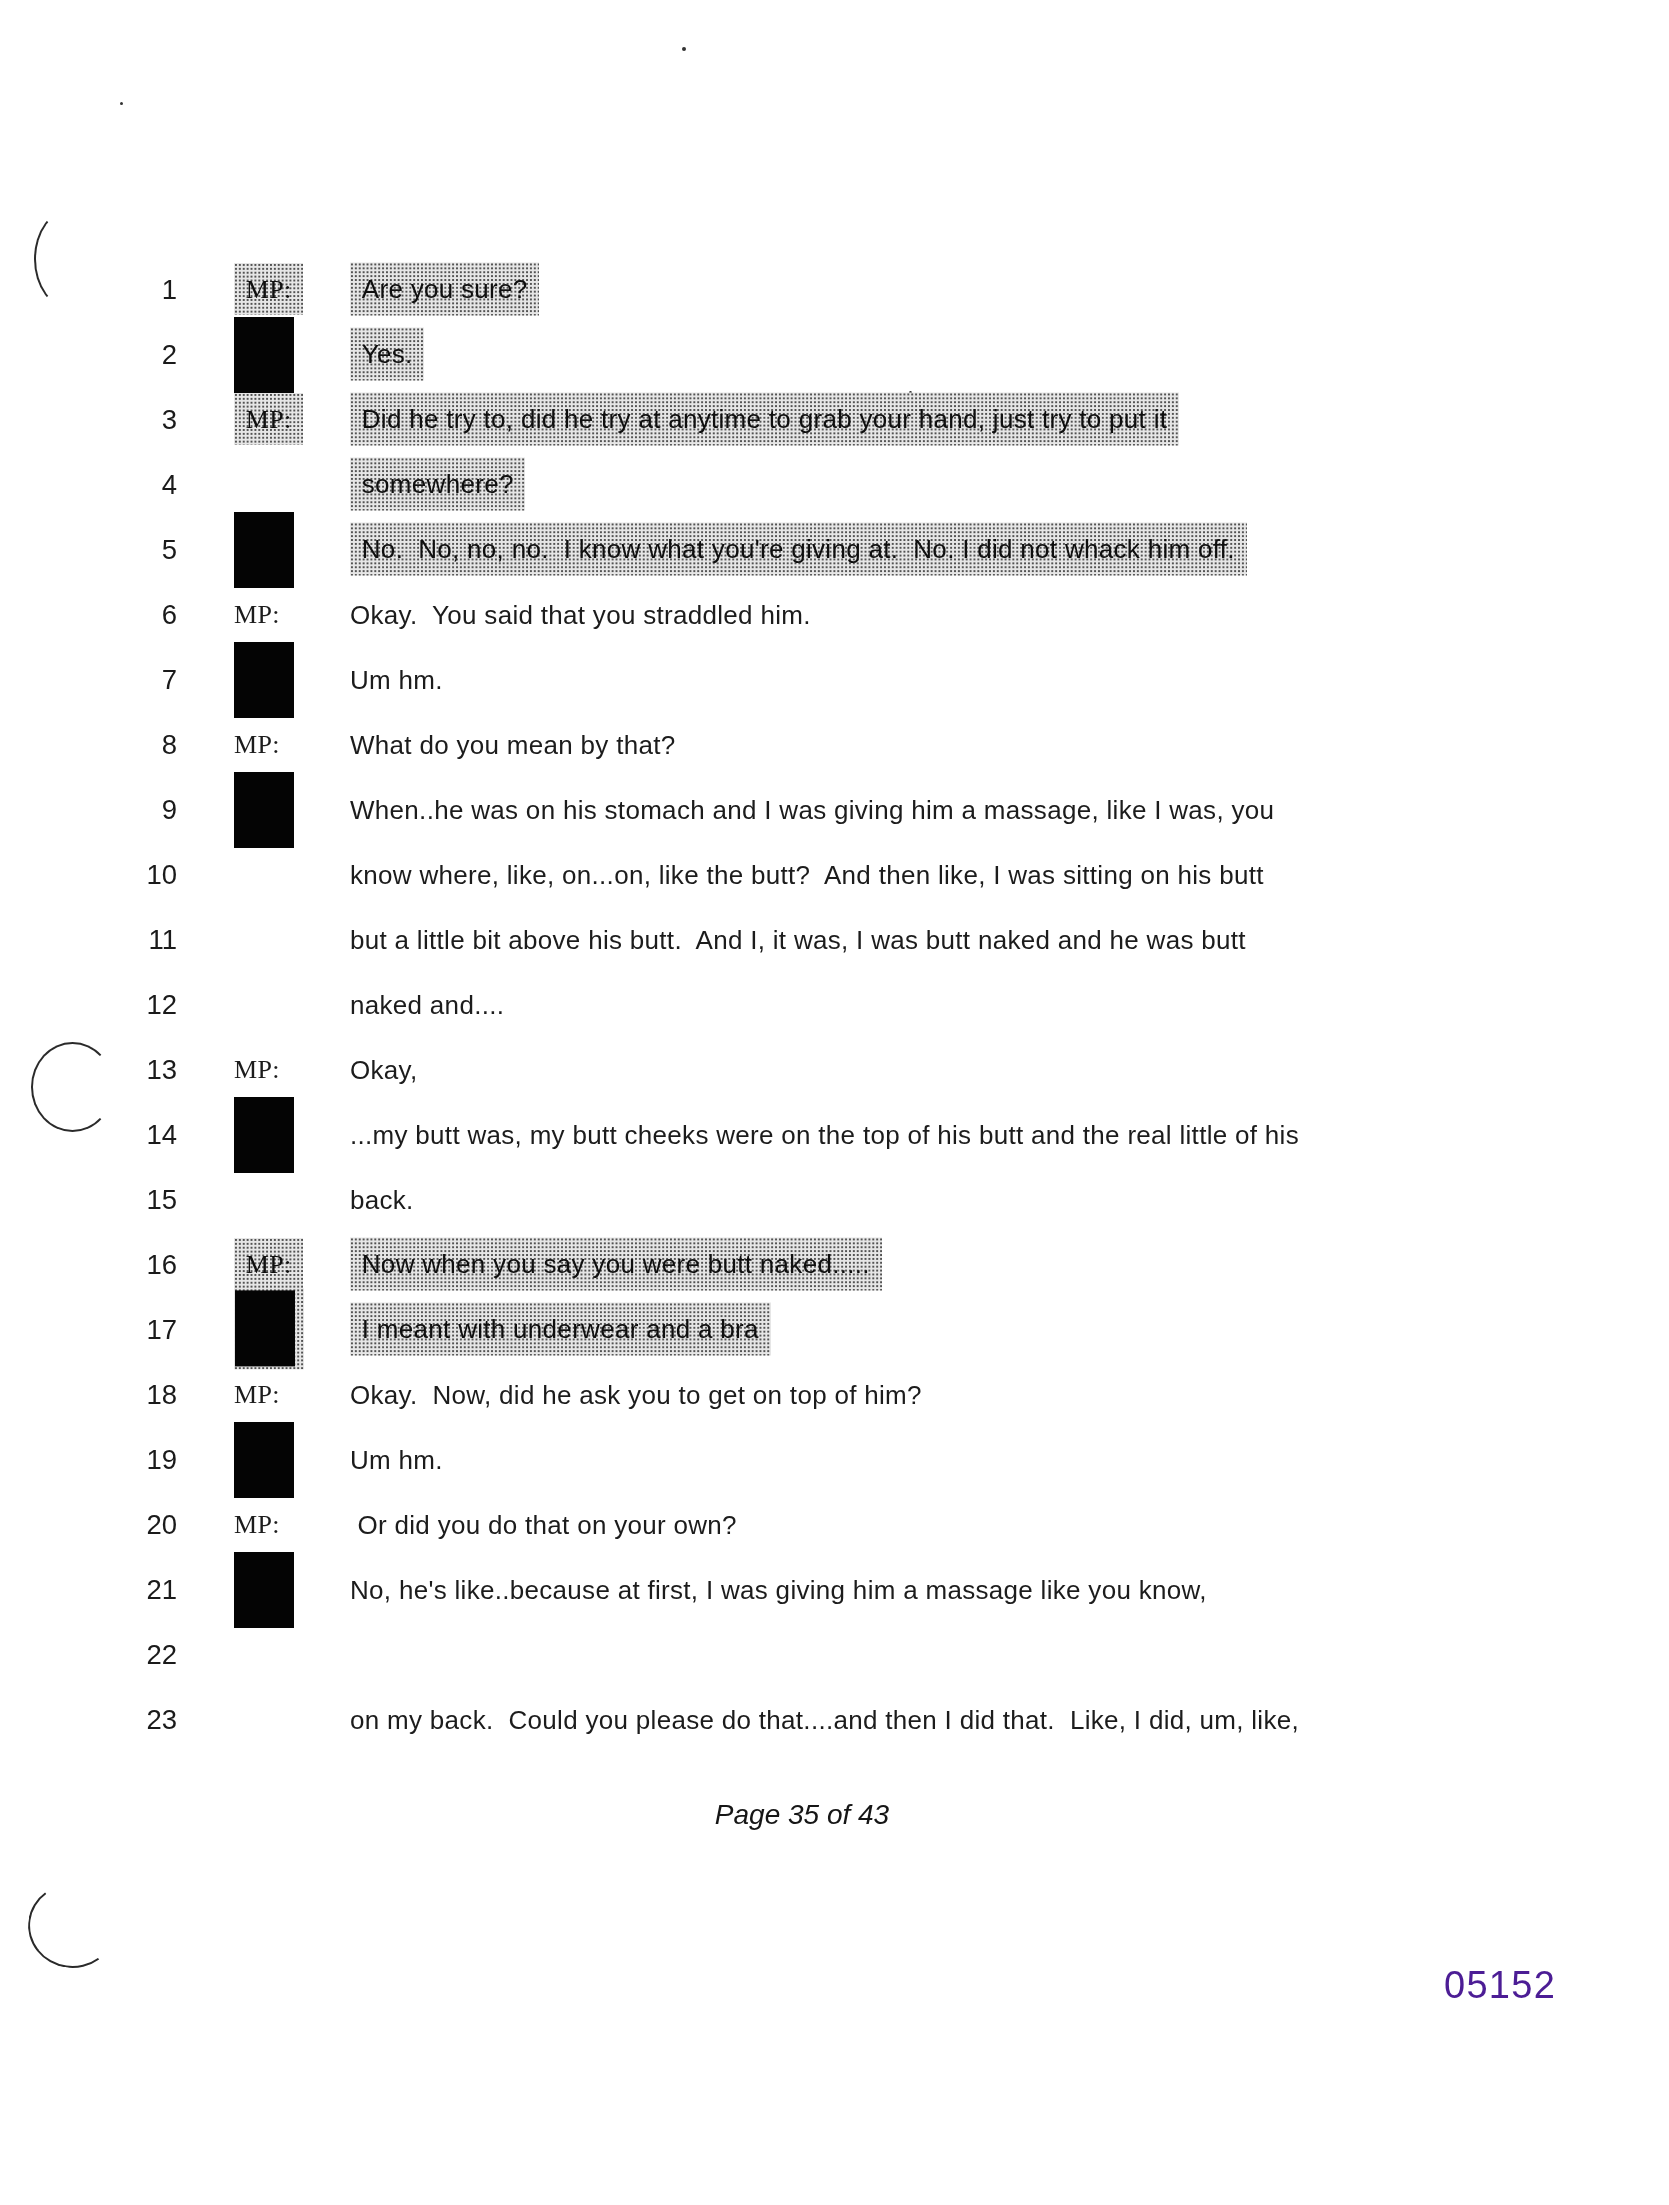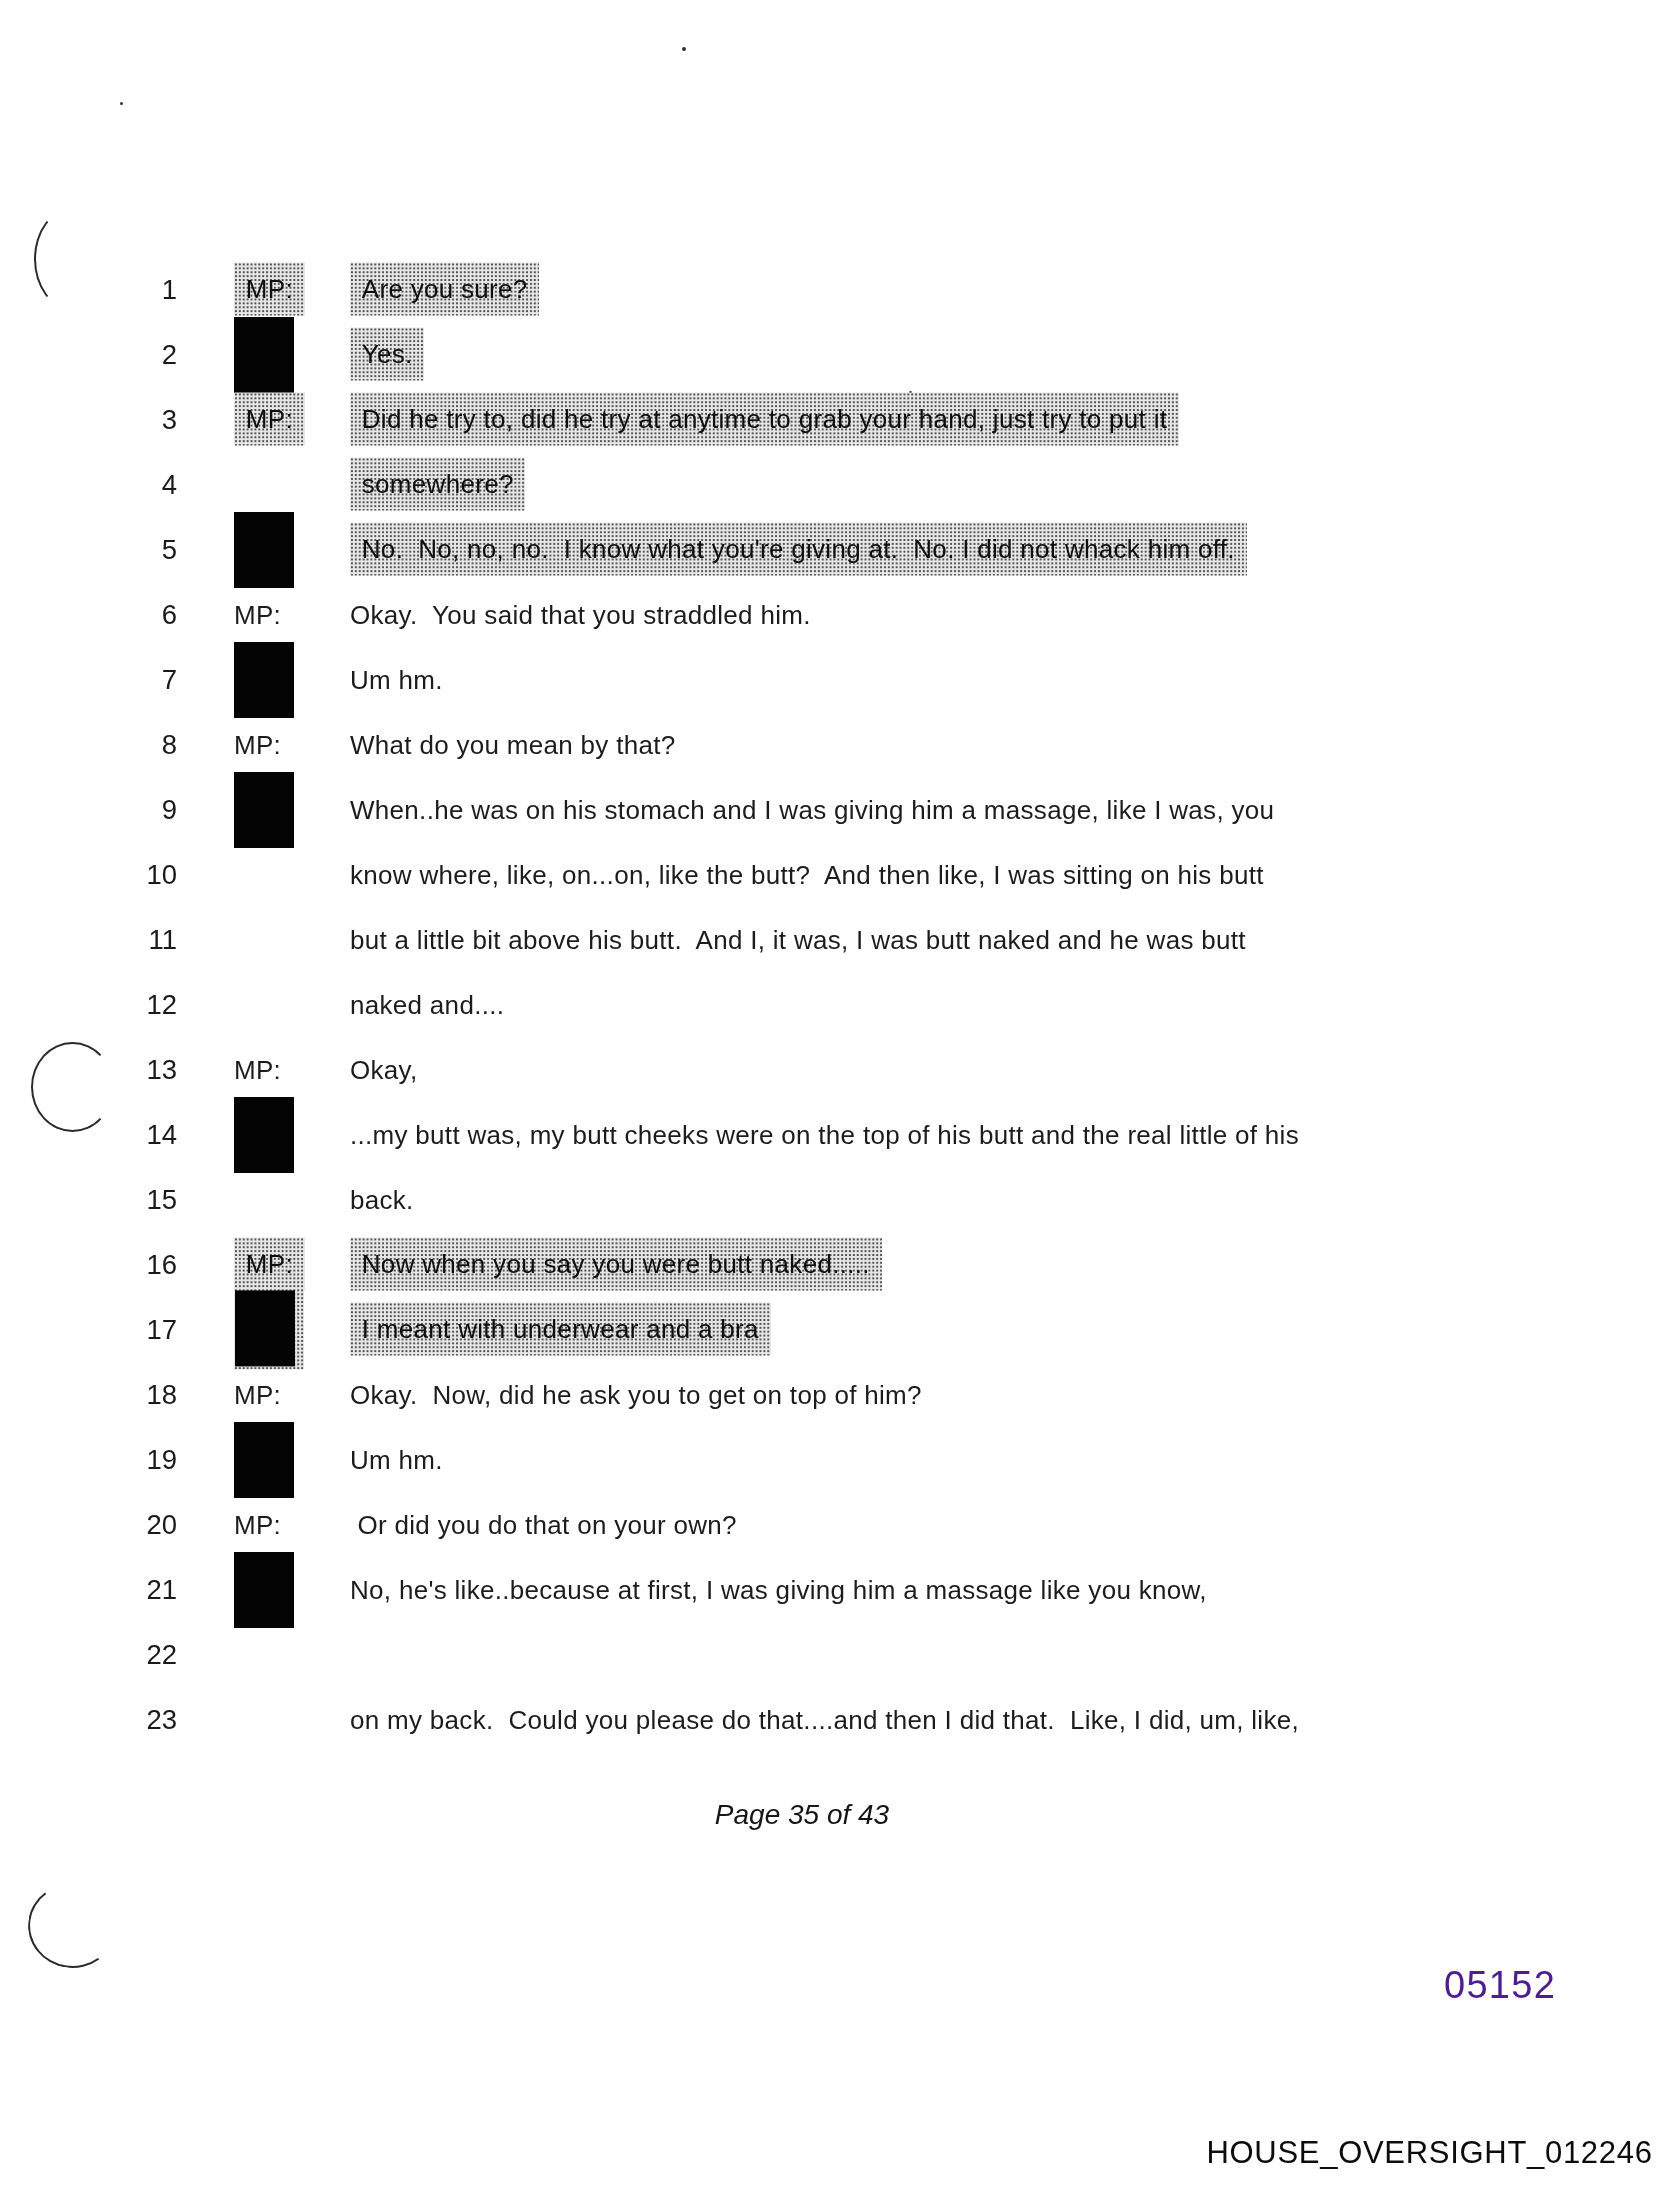--- a/index.html
+++ b/index.html
@@ -16,21 +16,21 @@
   
   .rows { position: absolute; top: 257px; left: 0; width: 1669px; }
   .row { position: relative; height: 65px; }
   .cell { position: absolute; top: 50%; transform: translateY(-50%); }
   .num {
     left: 0; width: 177px;
     text-align: right;
     font-size: 27.5px;
     color: #1a1a1a;
   }
-  .speaker { left: 234px; }
+  .speaker { left: 234px; font-family: Liberation Serif, serif; }
   .text { left: 329px; margin-left: 21px; }
   .line-text-inner, .mp-label {
     font-size: 26px;
     white-space: pre;
     color: #1c1c1c;
     letter-spacing: 0.3px;
   }
 
   
   .stipple-hl {
@@ -229,16 +229,15 @@
   </div>
       <div class="row">
     <div class="cell num">23</div>
     <div class="cell speaker"></div>
     <div class="cell text"><span class="line-text-inner">on my back.  Could you please do that....and then I did that.  Like, I did, um, like,</span></div>
   </div>
     </div>
 
   <div class="page-footer">Page 35 of 43</div>
   <div class="stamp">05152</div>
-  <div class="bates">HOUSE_OVERSIGHT_012246</div>
 
 </div>
 
 
 </body></html>

